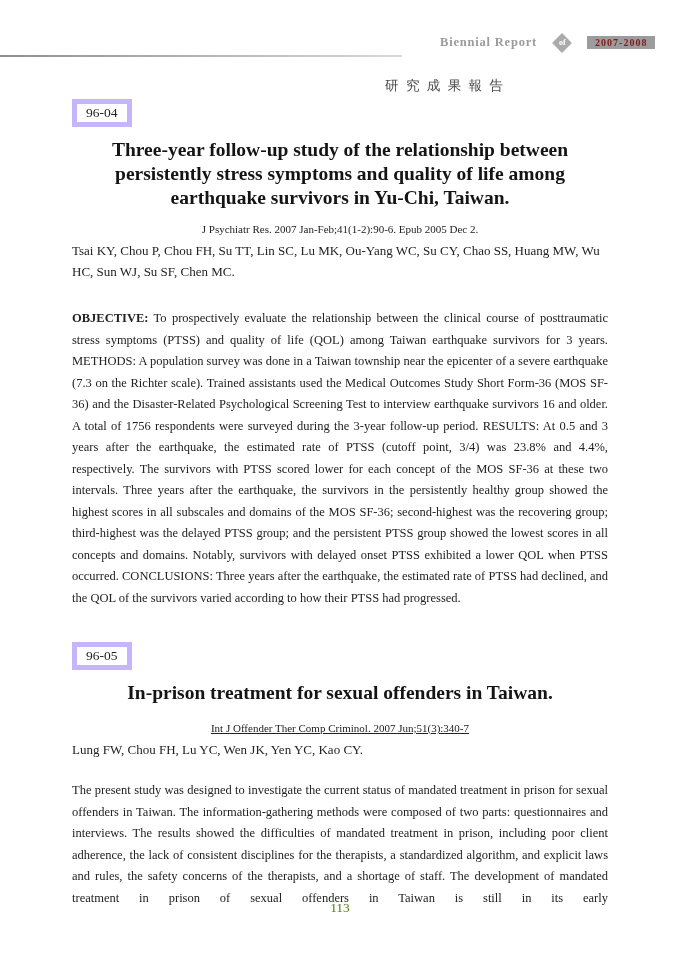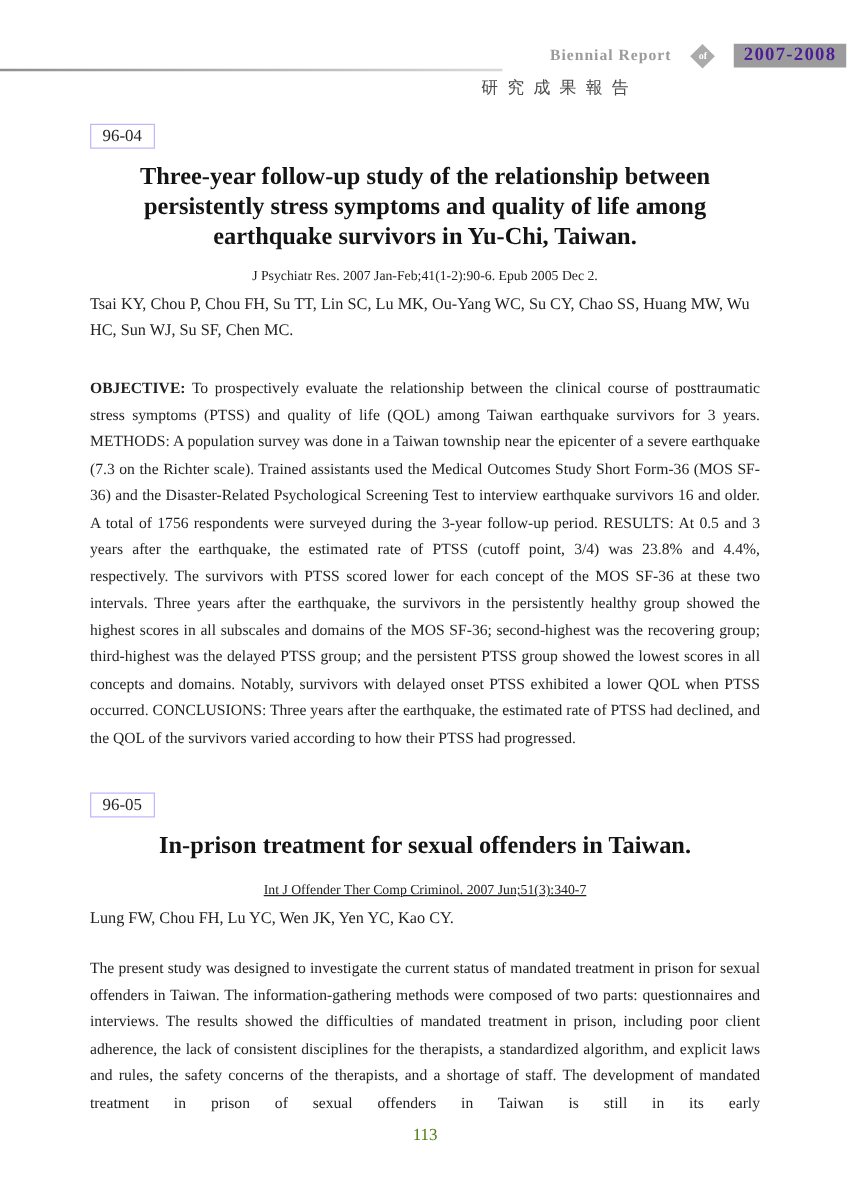--- a/index.html
+++ b/index.html
@@ -44,53 +44,53 @@
   }
   .of-diamond span {
     transform: rotate(-45deg);
     color: #ffffff;
     font-size: 8px;
     font-weight: bold;
     line-height: 1;
   }
   .years-badge {
     background: #9c9c9e;
-    color: #4c1d95;
+    color: #7f1d1d;
     font-weight: bold;
-    font-size: 15px;
+    font-size: 10px;
     letter-spacing: 1px;
     padding: 1px 8px;
   }
   .masthead-line2 {
     position: absolute;
     top: 53px; left: 479px;
     font-weight: bold;
     font-size: 12.5px;
     letter-spacing: 1.1px;
     color: #a2a2a2;
     white-space: nowrap;
   }
   .chinese-caption {
     position: absolute;
-    top: 61px; left: 385px;
+    top: 77px; left: 385px;
     font-size: 13.5px;
     letter-spacing: 2px;
     color: #4a4a4a;
     white-space: nowrap;
   }
 
   
   .content {
     position: absolute;
     left: 72px; right: 72px; top: 0;
     color: #222222;
   }
   .entry-id-box {
     display: inline-block;
-    border: 1px solid #c4b5fd;
+    border: 5px solid #c4b5fd;
     padding: 1px 9px;
     font-size: 13.5px;
     color: #222222;
     background: #ffffff;
   }
   .box-1 { margin-top: 99px; }
   .box-2 { margin-top: 33px; }
   .entry-title {
     font-size: 19.5px;
     line-height: 24px;

